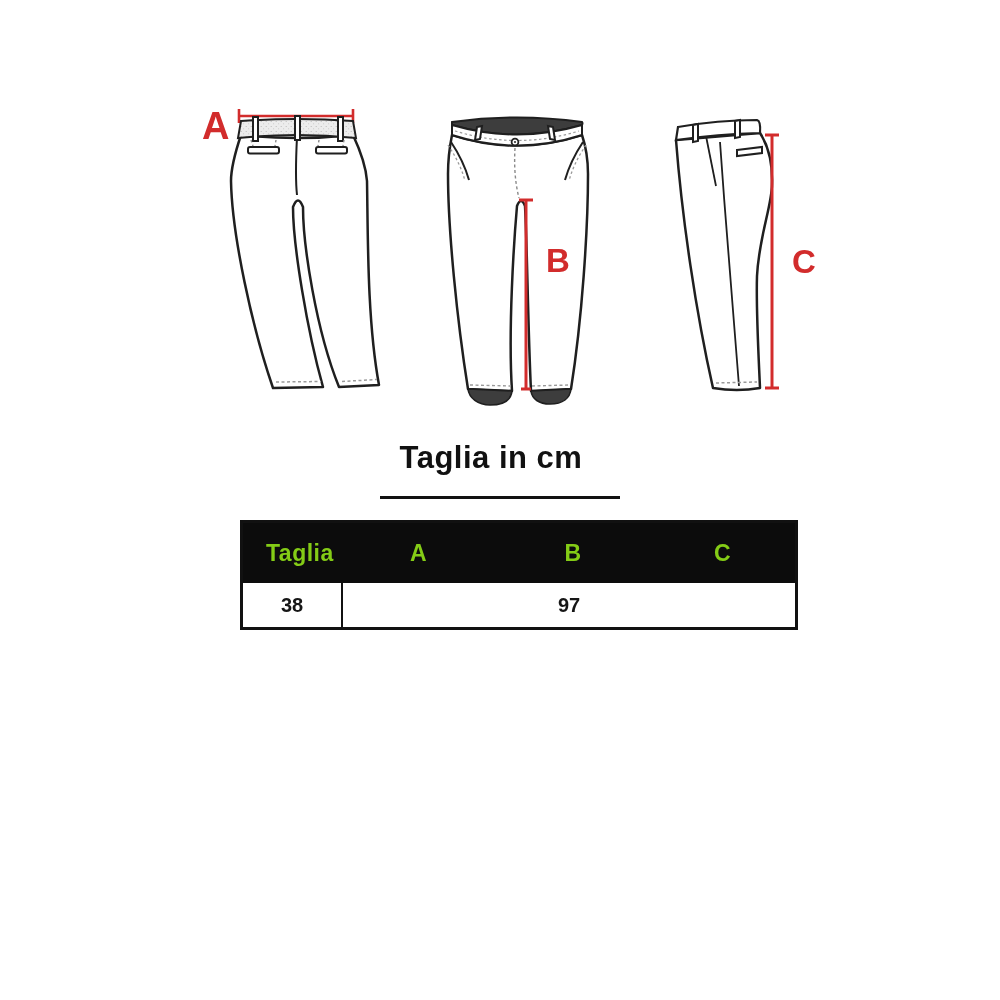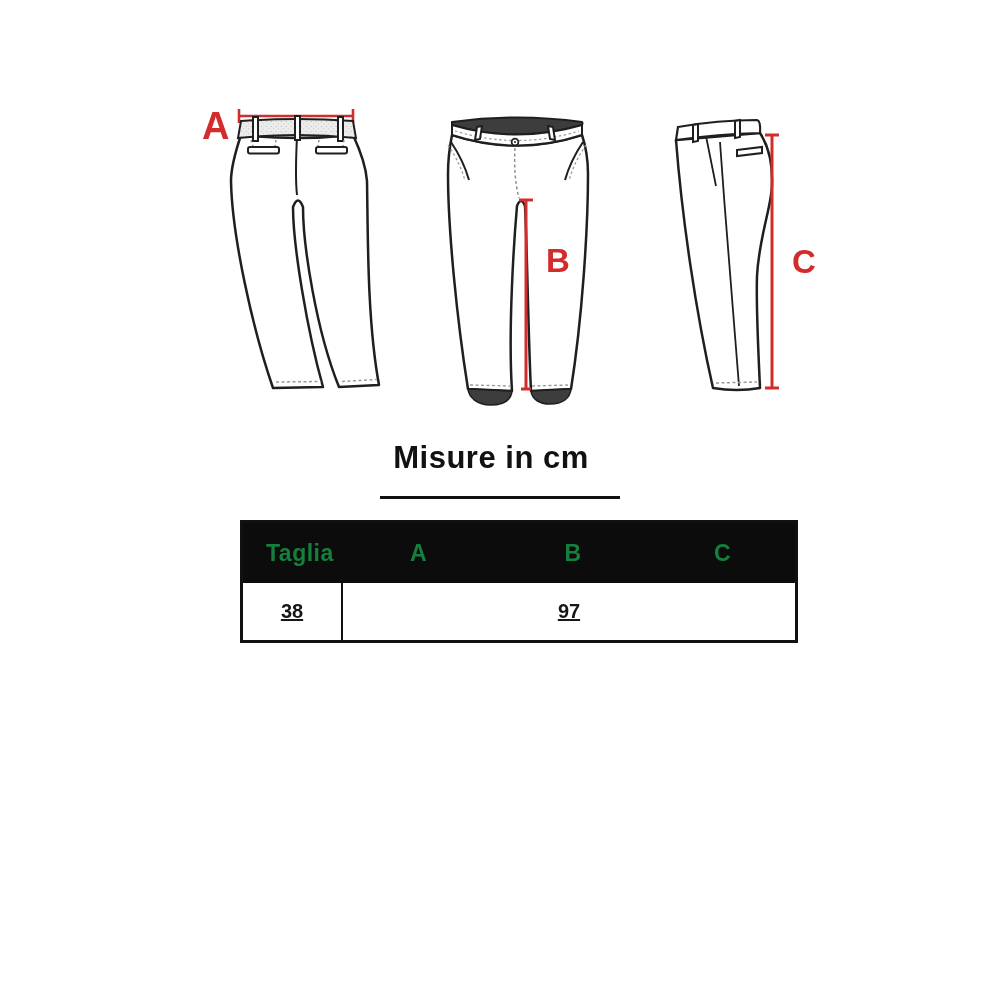--- a/index.html
+++ b/index.html
@@ -23,22 +23,22 @@
   .title-underline{
     position:absolute;left:380px;top:496px;width:240px;height:3px;
     background:#111;
   }
   .size-table{
     position:absolute;left:240px;top:520px;width:558px;
     border:3px solid #111;box-sizing:border-box;
     display:flex;flex-direction:column;
   }
   .size-table .tr{display:flex;width:100%;}
-  .size-table .thead{background:#0c0c0c;color:#15803d;height:60px;}
-  .size-table .tbody-row{background:#ffffff;color:#161616;height:57px;text-decoration:underline;}
+  .size-table .thead{background:#0c0c0c;color:#84cc16;height:60px;}
+  .size-table .tbody-row{background:#ffffff;color:#161616;height:44px;}
   .size-table .cell{
     display:flex;align-items:center;justify-content:center;
     box-sizing:border-box;font-weight:700;
   }
   .size-table .c0{width:98px;}
   .size-table .c1{width:155px;}
   .size-table .c2{width:154px;}
   .size-table .c3{flex:1;}
   .size-table .thead .cell{font-size:23px;letter-spacing:0.5px;}
   .size-table .thead .c0{justify-content:flex-start;padding-left:23px;}
@@ -171,21 +171,21 @@
 
     <g stroke="#d22c2c" stroke-width="3">
       <line x1="105" y1="27" x2="119" y2="27"></line>
       <line x1="112" y1="27" x2="112" y2="280"></line>
       <line x1="105" y1="280" x2="119" y2="280"></line>
     </g>
 
     <text class="measure-letter" x="132" y="165" font-size="33" fill="#d22c2c">C</text>
   </svg>
 
-  <div class="page-title">Misure in cm</div>
+  <div class="page-title">Taglia in cm</div>
   <div class="title-underline"></div>
 
   <div class="size-table">
     <div class="tr thead">
       <div class="cell c0">Taglia</div>
       <div class="cell c1">A</div>
       <div class="cell c2">B</div>
       <div class="cell c3">C</div>
     </div>
     <div class="tr tbody-row">

